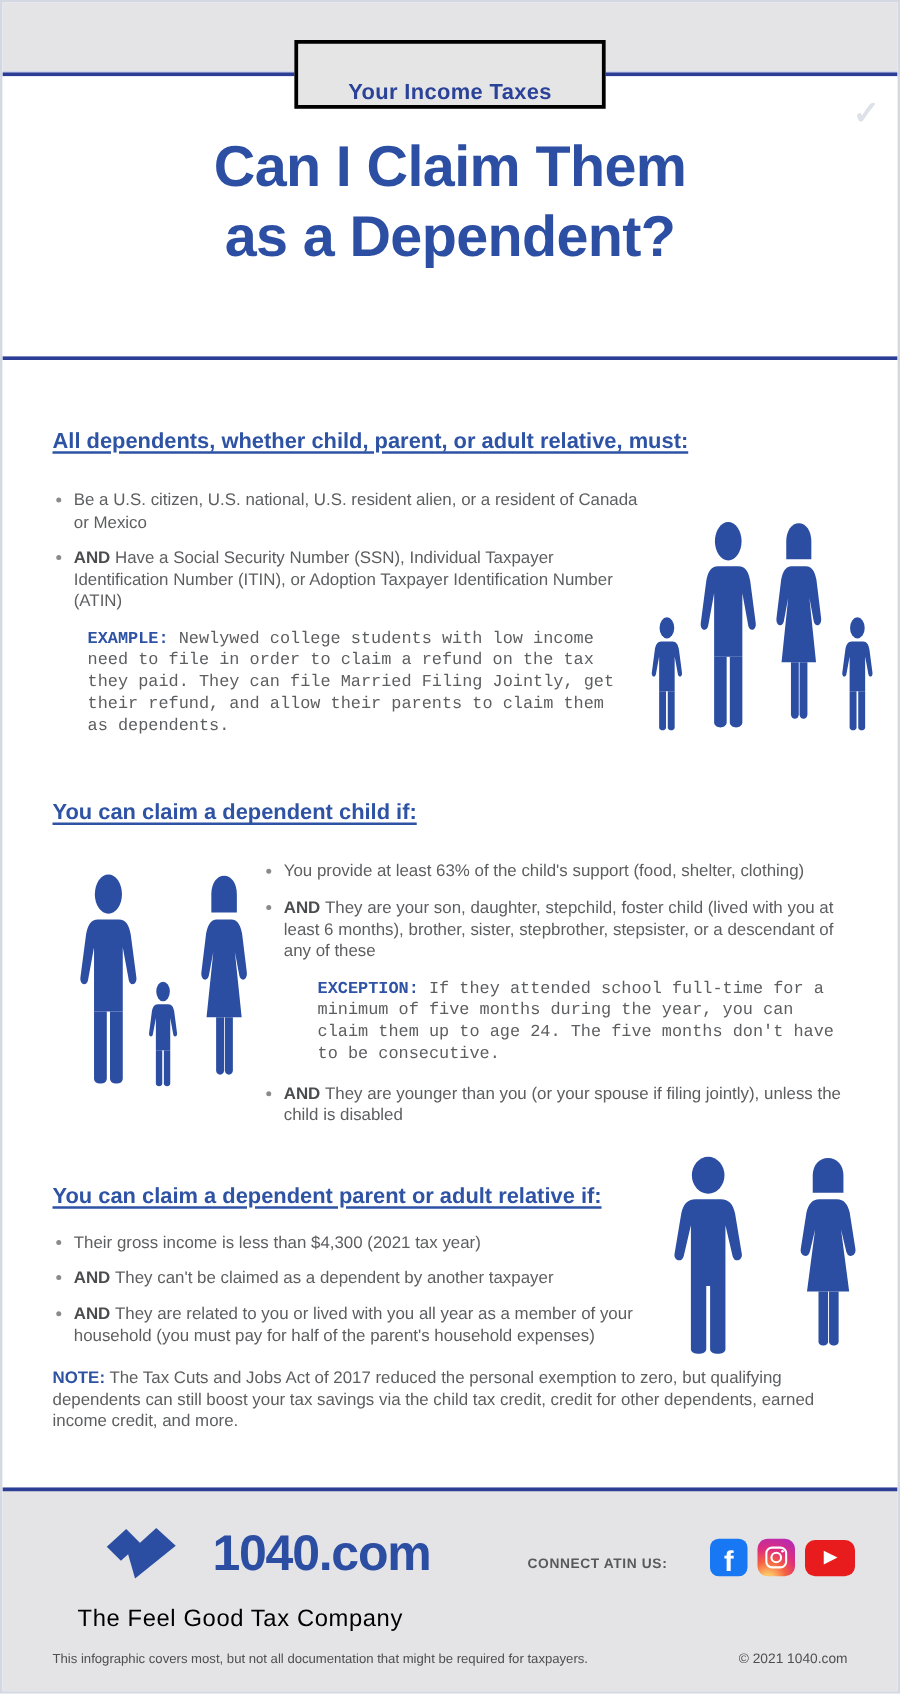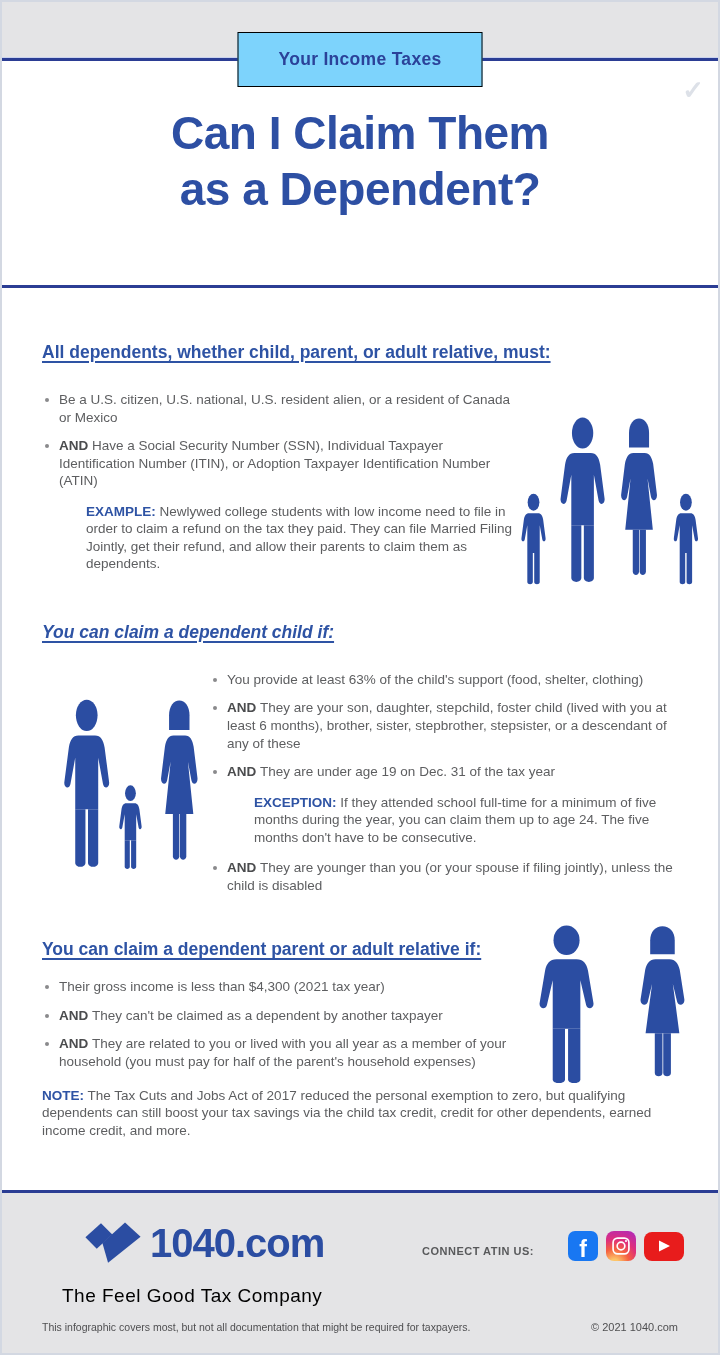--- a/index.html
+++ b/index.html
@@ -18,61 +18,61 @@
   .page{
     position:relative;width:720px;height:1355px;margin:0 auto;
     background:#fff;border:2px solid #d3d8e2;overflow:hidden;
     display:flex;flex-direction:column;
   }
   
   .top-band{height:56px;background:var(--band-gray);flex:none;}
   .rule{height:3px;background:var(--rule-blue);flex:none;box-shadow:0 1px 0 #c9d2ee,0 -1px 0 #c9d2ee;}
   .badge{
     position:absolute;top:30px;left:50%;transform:translateX(-50%);
-    background:#7dd3fc;border:1px solid #000000;padding:0 40px;height:55px;
-    display:flex;align-items:center;z-index:4;
+    background:#e5e5e5;border:3px solid #000000;padding:0 40px;height:55px;
+    display:flex;align-items:flex-end;z-index:4;
   }
   .badge span{font-size:17.5px;font-weight:bold;color:#2b4299;letter-spacing:.3px;}
   .hero{height:224px;position:relative;background:#fff;flex:none;}
   .hero .check{position:absolute;top:14px;right:14px;font-size:26px;color:#dde1e8;font-weight:bold;}
   .hero h1{
     text-align:center;margin-top:44px;color:var(--title-blue);
     font-size:46px;line-height:1.22;font-weight:700;letter-spacing:-.5px;
   }
   .hero h1 span{display:block;}
   
   .content{position:relative;height:902px;flex:none;padding:0 40px;background:#fff;overflow:hidden;}
   .section-heading{
     color:var(--heading-blue);font-size:17.5px;font-weight:bold;
     text-decoration:underline;text-decoration-thickness:2px;text-underline-offset:3px;
   }
   #sec1 .section-heading{padding-top:54px;}
-  #sec2 .section-heading{padding-top:36px;font-style:italic;}
+  #sec2 .section-heading{padding-top:36px;}
   #sec3 .section-heading{padding-top:34px;}
   .bullets{margin-top:28px;}
   .bullet{display:flex;margin-bottom:11px;}
   .dot{flex:none;width:4px;height:4px;border-radius:50%;background:#8a8a8c;margin:7px 10px 0 3px;}
   .btext{font-size:13.5px;line-height:1.3;color:var(--body-gray);}
   .prefix{font-weight:bold;color:#4b4c4e;}
   .prefix:not(:empty)::after{content:" ";}
-  .callout{margin:13px 0 13px 44px;width:428px;font-size:13.5px;line-height:1.3;color:var(--body-gray);}
+  .callout{margin:13px 0 13px 28px;width:428px;font-size:13.5px;line-height:1.3;color:var(--body-gray);font-family:Liberation Mono, monospace;}
   .clabel{color:var(--heading-blue);font-weight:bold;}
   #sec1 .bullets{width:478px;}
   #sec2 .bullets{margin-left:168px;width:482px;}
   #sec2 .callout{margin-left:212px;width:428px;}
   #sec3 .bullets{width:468px;margin-top:18px;}
   .note{margin-top:16px;width:648px;font-size:13.5px;line-height:1.3;color:var(--body-gray);}
   
   .figure{position:absolute;fill:var(--brand-blue);}
   #icon-family4{top:126px;left:516px;}
   #icon-family3{top:408px;left:56px;}
   #icon-couple{top:634px;left:530px;}
   
   .footer{position:relative;height:165px;flex:none;background:var(--band-gray);border-top:3px solid var(--rule-blue);}
-  .logo-row{position:absolute;left:82px;top:26px;display:flex;align-items:center;gap:8px;}
+  .logo-row{position:absolute;left:82px;top:26px;display:flex;align-items:center;gap:28px;}
   .logo-mark{fill:var(--brand-blue);}
   .logo-text{font-size:40px;font-weight:bold;color:var(--brand-blue);letter-spacing:-1px;}
   .tagline{position:absolute;left:60px;top:92px;font-size:19px;color:#000000;letter-spacing:.5px;}
   .connect{position:absolute;left:420px;top:52px;font-size:11px;font-weight:bold;color:#58595b;letter-spacing:.5px;}
   .social{position:absolute;right:34px;top:38px;display:flex;gap:8px;align-items:center;}
   .fb{width:30px;height:30px;border-radius:7px;background:var(--fb-blue);color:#fff;
       font-weight:bold;font-size:23px;display:flex;align-items:flex-end;justify-content:center;
       overflow:hidden;line-height:.95;}
   .ig{width:30px;height:30px;border-radius:8px;display:flex;align-items:center;justify-content:center;
       background:radial-gradient(circle at 28% 110%,#fdc468 12%,#f56040 38%,#df2f7b 62%,#b52ab4 92%);}
@@ -143,24 +143,20 @@
       <div class="section-heading">You can claim a dependent child if:</div>
       <div class="bullets">
         <div class="bullet">
           <span class="dot"></span>
           <span class="btext"><span class="prefix"></span><span>You provide at least 63% of the child's support (food, shelter, clothing)</span></span>
         </div>
         <div class="bullet">
           <span class="dot"></span>
           <span class="btext"><span class="prefix">AND</span><span>They are your son, daughter, stepchild, foster child (lived with you at least 6 months), brother, sister, stepbrother, stepsister, or a descendant of any of these</span></span>
         </div>
-        <div class="bullet">
-          <span class="dot"></span>
-          <span class="btext"><span class="prefix">AND</span><span>They are under age 19 on Dec. 31 of the tax year</span></span>
-        </div>
       </div>
       <div class="callout">
         <span class="clabel">EXCEPTION:</span>
         <span>If they attended school full-time for a minimum of five months during the year, you can claim them up to age 24. The five months don't have to be consecutive.</span>
       </div>
       <div class="bullets" style="margin-top:0;">
         <div class="bullet">
           <span class="dot"></span>
           <span class="btext"><span class="prefix">AND</span><span>They are younger than you (or your spouse if filing jointly), unless the child is disabled</span></span>
         </div>

